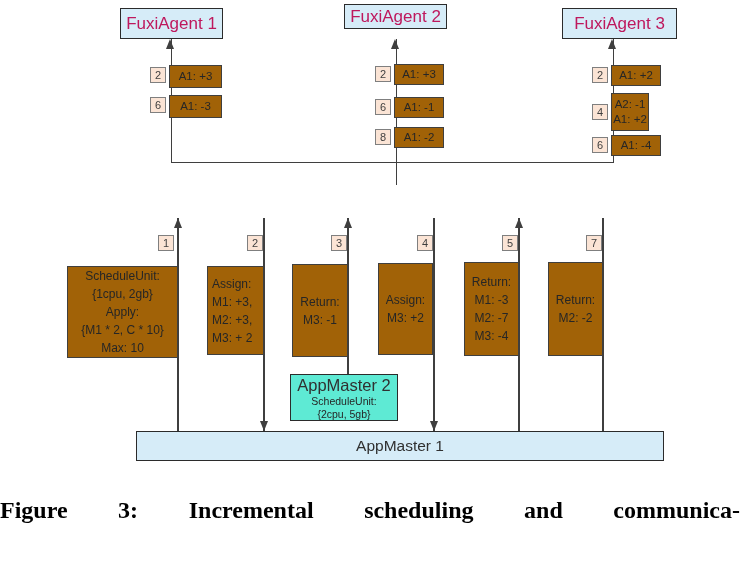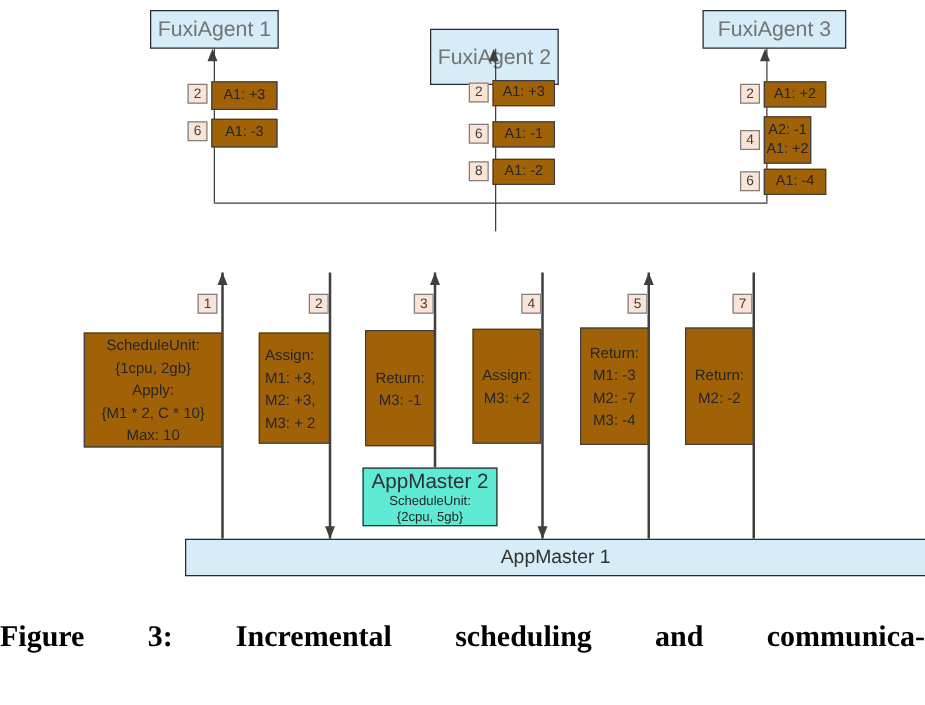--- a/index.html
+++ b/index.html
@@ -6,21 +6,21 @@
   html, body { background: #ffffff; }
   #canvas {
     position: relative; width: 740px; height: 564px; background: #ffffff;
     font-family: "Liberation Sans", "DejaVu Sans", sans-serif; color: #262626;
     overflow: hidden;
   }
   .blue {
     position: absolute; background: #d6ecf8; border: 1.6px solid #2b2b2b;
     display: flex; align-items: center; justify-content: center;
   }
-  .agentbox { font-size: 17px; color: #737373; }
+  .agentbox { font-size: 17px; color: #be185d; }
   .bar { font-size: 15.5px; color: #303030; }
   .vl { position: absolute; width: 1.6px; background: #3f3f3f; }
   .hl { position: absolute; height: 1.6px; background: #3f3f3f; }
   .arr-up {
     position: absolute; width: 0; height: 0;
     border-left: 4.5px solid transparent; border-right: 4.5px solid transparent;
     border-bottom: 10px solid #3f3f3f;
   }
   .arr-down {
     position: absolute; width: 0; height: 0;
@@ -50,21 +50,21 @@
   .cap1 { text-align: justify; text-align-last: justify; }
 </style>
 </head>
 <body>
 
 <div id="canvas">
 
   <div class="blue agentbox" style="left:120px;top:8px;width:103px;height:31px">
     <span>FuxiAgent 1</span>
   </div>
-  <div class="blue agentbox" style="left:344px;top:23px;width:103px;height:45px">
+  <div class="blue agentbox" style="left:344px;top:4px;width:103px;height:25px">
     <span>FuxiAgent 2</span>
   </div>
   <div class="blue agentbox" style="left:562px;top:8px;width:115px;height:31px">
     <span>FuxiAgent 3</span>
   </div>
 
   <div class="vl" style="left:170.5px;top:39px;height:123px"></div>
   <div class="vl" style="left:395.5px;top:39px;height:146px"></div>
   <div class="vl" style="left:612.5px;top:39px;height:123px"></div>
   <div class="hl" style="left:170.5px;top:161.5px;width:443.6px"></div>
@@ -159,21 +159,21 @@
     <div>Return:</div>
     <div>M2: -2</div>
   </div>
 
   <div class="am2" style="left:290px;top:374px;width:108px;height:47px">
     <div class="t">AppMaster 2</div>
     <div class="s">ScheduleUnit:</div>
     <div class="s">{2cpu, 5gb}</div>
   </div>
 
-  <div class="blue bar" style="left:148px;top:431px;width:593px;height:30px">
+  <div class="blue bar" style="left:136px;top:431px;width:528px;height:30px">
     <span>AppMaster 1</span>
   </div>
 
   <div class="caption">
     <div class="cap1">Figure 3:  Incremental scheduling and communica-</div>
   </div>
 
 </div>
 
 </body></html>

